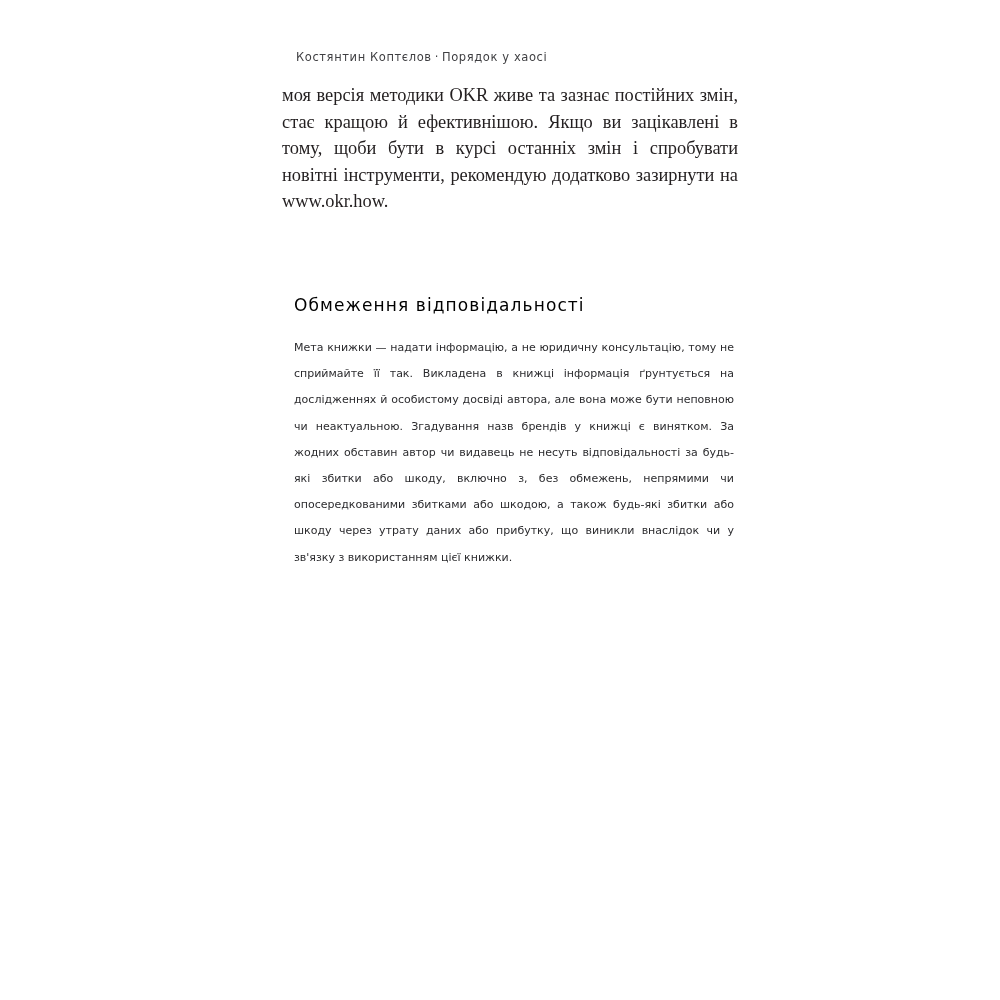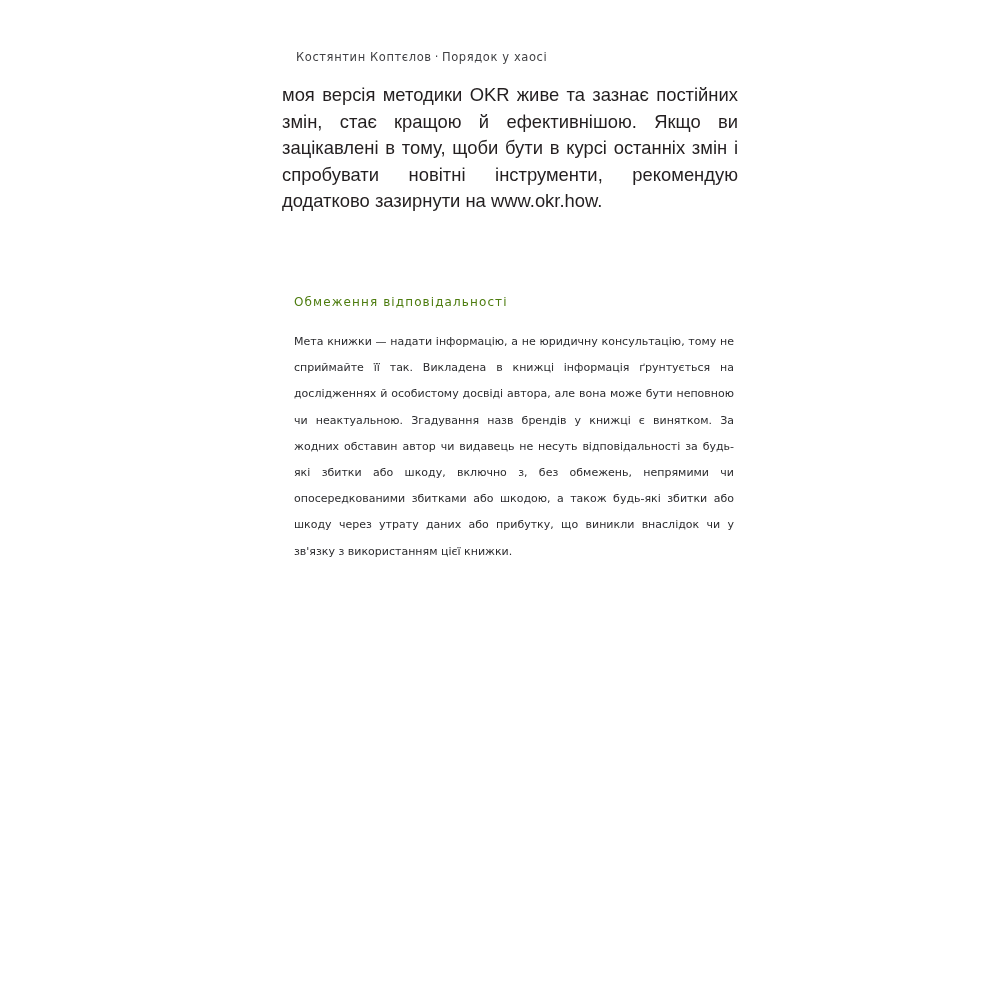--- a/index.html
+++ b/index.html
@@ -34,40 +34,40 @@
     padding: 0 3px;
   }
   .body-block {
     position: absolute;
     left: 282px;
     top: 82px;
     width: 456px;
   }
   .body-block p {
     margin: 0;
-    font-family: Liberation Sans, sans-serif;
+    font-family: Liberation Serif, serif;
     font-size: 18.4px;
     line-height: 26.6px;
     text-align: justify;
     color: #231f20;
   }
   .body-block p.indented {
     text-indent: 26px;
   }
   .note-box {
     position: absolute;
     left: 294px;
     top: 295px;
     width: 440px;
   }
   .note-title {
     font-family: "DejaVu Sans", sans-serif;
-    font-size: 12px;
+    font-size: 17px;
     letter-spacing: 1.1px;
-    color: #4d7c0f;
+    color: #000000;
     margin-bottom: 20px;
   }
   .note-body p {
     margin: 0;
     font-family: "DejaVu Sans", sans-serif;
     font-size: 11px;
     line-height: 26.2px;
     color: #2b2b2e;
     text-align: justify;
   }

